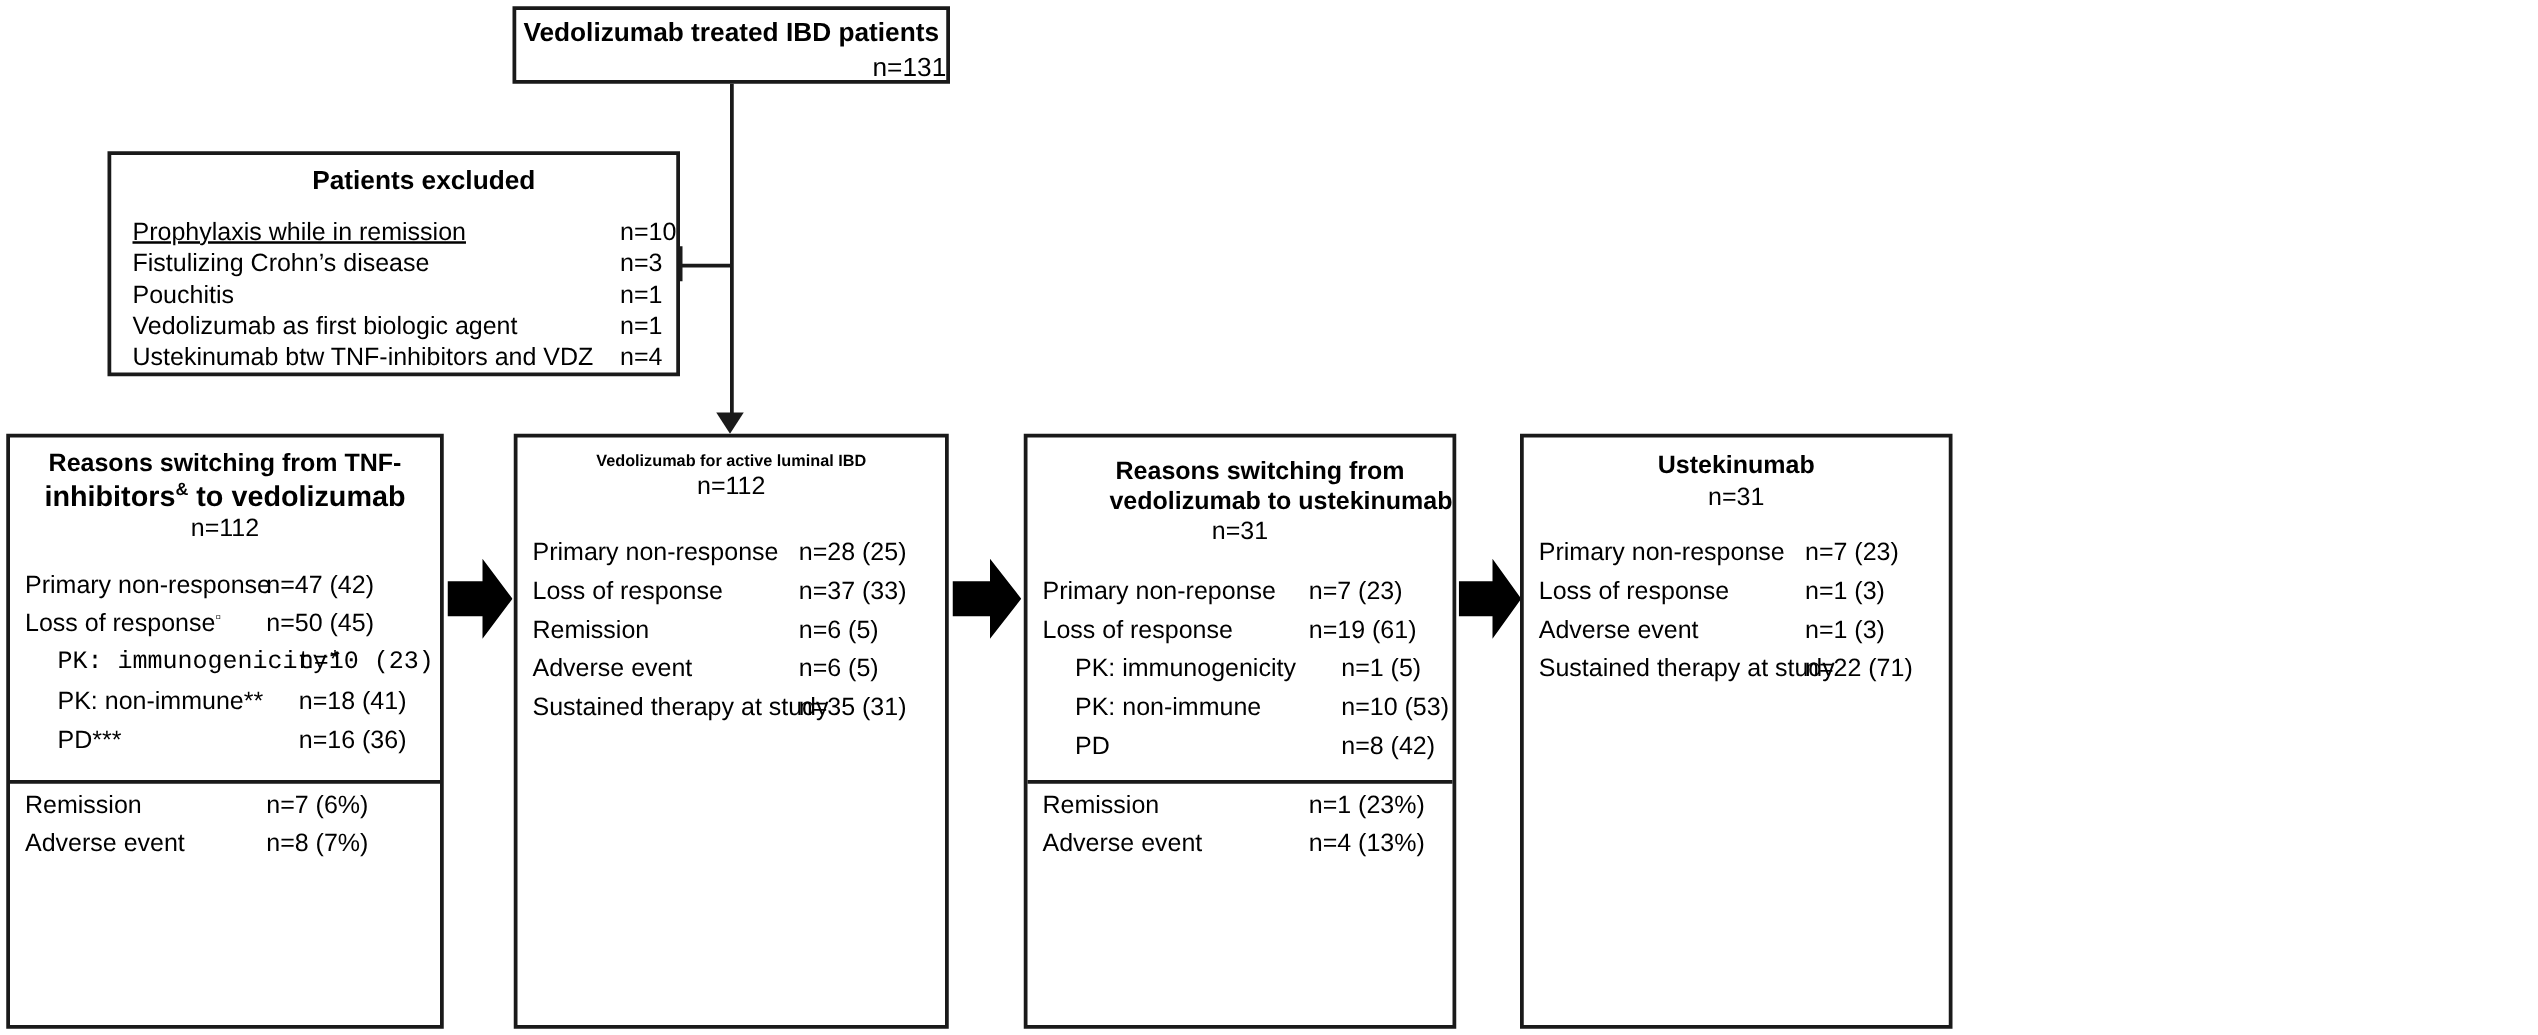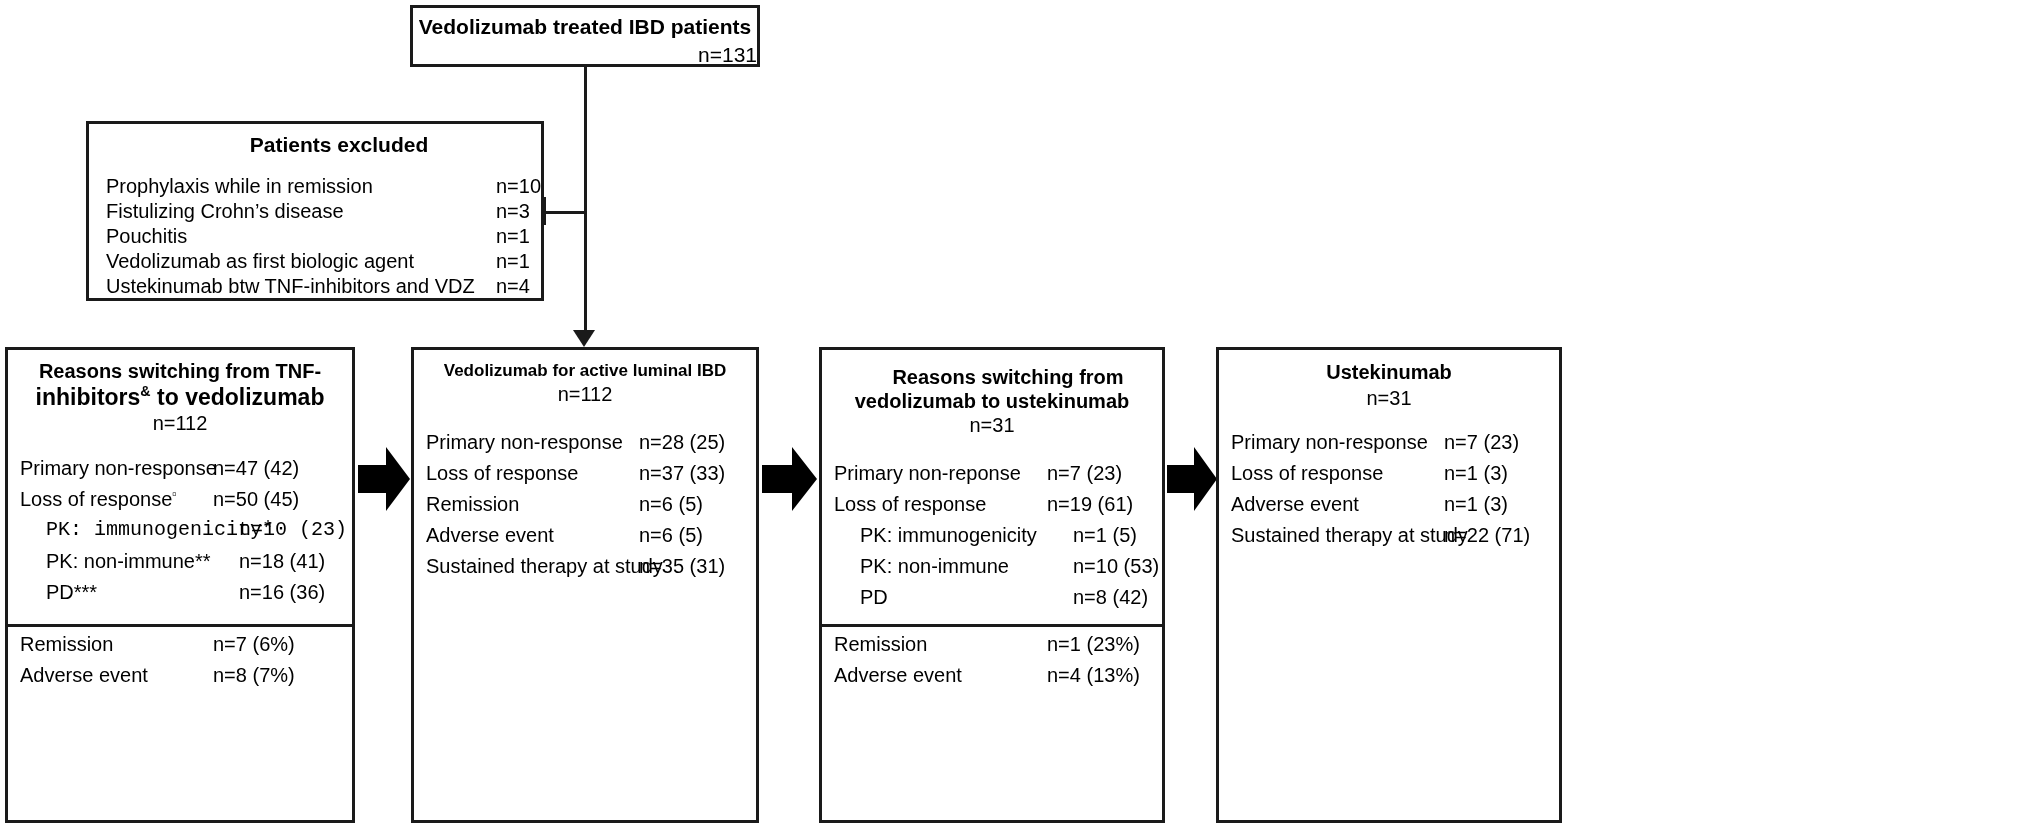--- a/index.html
+++ b/index.html
@@ -48,21 +48,21 @@
   <div class="vline" style="left:584px;top:67px;height:265px;"></div>
   <div class="arrowhead-down" style="left:573px;top:330px;"></div>
 
   <div class="hline" style="left:543px;top:211px;width:43px;"></div>
   <div class="vline" style="left:543px;top:197px;height:28px;"></div>
 
   <div class="box" style="left:86px;top:121px;width:458px;height:180px;">
     <div class="bx-title" style="font-size:21px;margin-top:9px;margin-left:48px;">Patients excluded</div>
     <div class="rows" style="top:52px;left:17px;right:10px;font-size:20px;">
       <div class="row" style="height:25px;">
-        <span class="lbl" style="width:390px;">Prophylaxis while in remission</span>
+        <span class="lbl" style="width:390px;text-decoration:underline;">Prophylaxis while in remission</span>
         <span class="val">n=10</span>
       </div>
       <div class="row" style="height:25px;">
         <span class="lbl" style="width:390px;">Fistulizing Crohn’s disease</span>
         <span class="val">n=3</span>
       </div>
       <div class="row" style="height:25px;">
         <span class="lbl" style="width:390px;">Pouchitis</span>
         <span class="val">n=1</span>
       </div>
@@ -121,21 +121,21 @@
     </div>
   </div>
 
   <div class="fatarrow" style="left:358px;top:443px;width:52px;height:72px;">
     <svg width="52" height="72" viewBox="0 0 52 72">
       <polygon points="0,22 28,22 28,4 52,36 28,68 28,50 0,50" fill="#000"></polygon>
     </svg>
   </div>
 
   <div class="box" style="left:411px;top:347px;width:348px;height:476px;">
-    <div class="bx-title" style="font-size:17px;margin-top:11px;">Vedolizumab for active luminal IBD</div>
+    <div class="bx-title" style="font-size:13px;margin-top:11px;">Vedolizumab for active luminal IBD</div>
     <div class="bx-sub" style="font-size:20px;margin-top:2px;">n=112</div>
 
     <div class="rows" style="top:82px;left:12px;right:8px;font-size:20px;">
       <div class="row" style="height:31px;">
         <span class="lbl" style="width:213px;">Primary non-response</span>
         <span class="val">n=28 (25)</span>
       </div>
       <div class="row" style="height:31px;">
         <span class="lbl" style="width:213px;">Loss of response</span>
         <span class="val">n=37 (33)</span>
@@ -156,21 +156,21 @@
   </div>
 
   <div class="fatarrow" style="left:762px;top:443px;width:55px;height:72px;">
     <svg width="55" height="72" viewBox="0 0 55 72">
       <polygon points="0,22 30,22 30,4 55,36 30,68 30,50 0,50" fill="#000"></polygon>
     </svg>
   </div>
 
   <div class="box" style="left:819px;top:347px;width:346px;height:476px;">
     <div class="bx-title" style="font-size:20px;margin-top:16px;padding-left:32px;">Reasons switching from</div>
-    <div class="bx-title" style="font-size:20px;">vedolizumab to ustekinumab</div>
+    <div class="bx-title" style="font-size:20px;text-align:right;">vedolizumab to ustekinumab</div>
     <div class="bx-sub" style="font-size:20px;margin-top:1px;">n=31</div>
 
     <div class="rows" style="top:113px;left:12px;right:8px;font-size:20px;">
       <div class="row" style="height:31px;">
         <span class="lbl" style="width:213px;">Primary non-reponse</span>
         <span class="val">n=7 (23)</span>
       </div>
       <div class="row" style="height:31px;">
         <span class="lbl" style="width:213px;">Loss of response</span>
         <span class="val">n=19 (61)</span>

